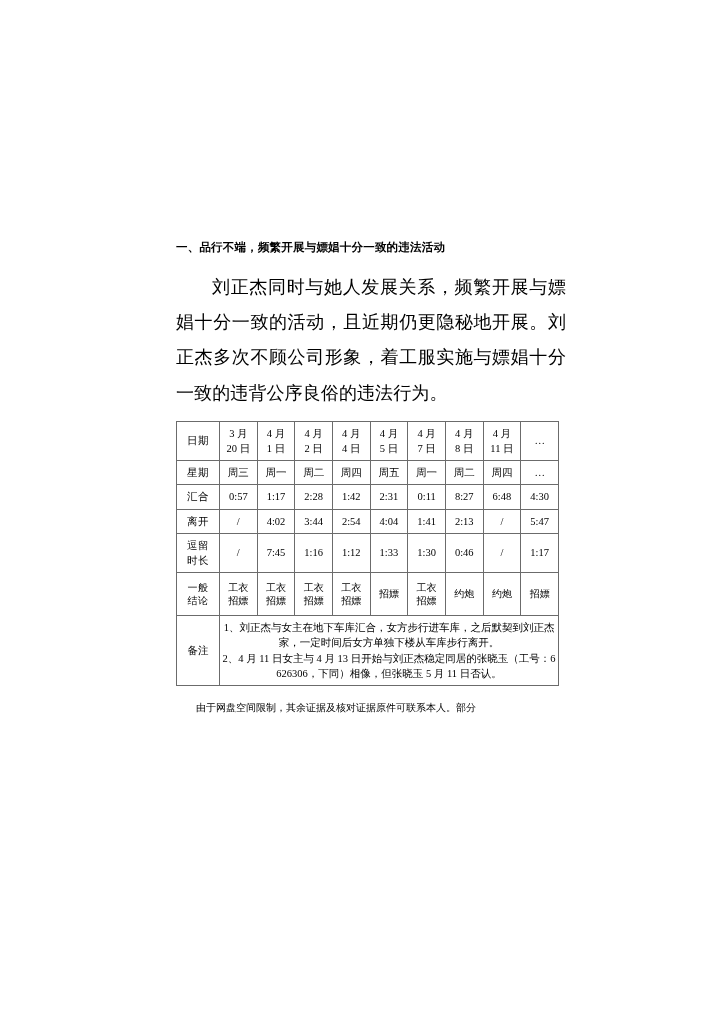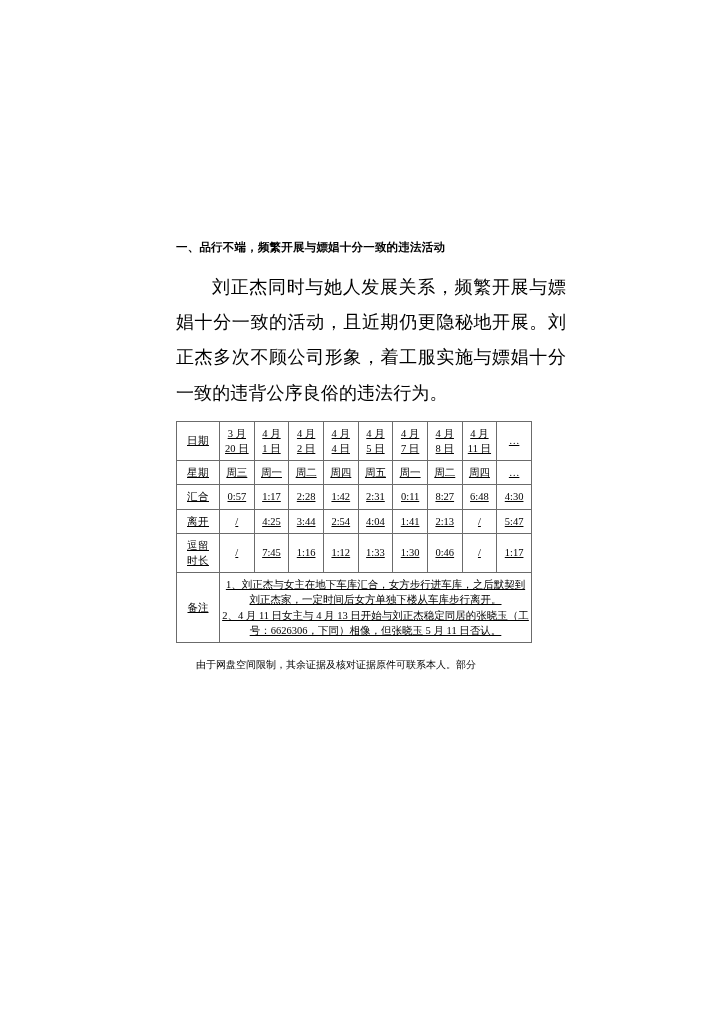--- a/index.html
+++ b/index.html
@@ -49,24 +49,23 @@
     margin-bottom: 10px;
   }
   .tbl-intro {
     font-size: 12.5px;
     line-height: 1.9;
     margin: 0 0 8px 0;
     text-indent: 2em;
   }
   table.rec {
     border-collapse: collapse;
-    width: 356px;
+    width: 383px;
     margin: 4px 0 0 0;
     table-layout: fixed;
-    text-decoration: underline;
   }
   table.rec td {
     border: 1px solid #6b6b6b;
     font-size: 10.5px;
     line-height: 1.45;
     text-align: center;
     vertical-align: middle;
     padding: 4px 1px;
     word-break: break-all;
   }
@@ -158,41 +157,53 @@
           <td>1:42</td>
           <td>2:31</td>
           <td>0:11</td>
           <td>8:27</td>
           <td>6:48</td>
           <td>4:30</td>
         </tr>
         <tr>
           <td class="rowhdr">离开</td>
           <td>/</td>
-          <td>4:25</td>
+          <td>4:02</td>
           <td>3:44</td>
           <td>2:54</td>
           <td>4:04</td>
           <td>1:41</td>
           <td>2:13</td>
           <td>/</td>
           <td>5:47</td>
         </tr>
         <tr>
           <td class="rowhdr">逗留<br>时长</td>
           <td>/</td>
           <td>7:45</td>
           <td>1:16</td>
           <td>1:12</td>
           <td>1:33</td>
           <td>1:30</td>
           <td>0:46</td>
           <td>/</td>
           <td>1:17</td>
         </tr>
+        <tr class="concl">
+          <td class="rowhdr">一般<br>结论</td>
+          <td>工衣<br>招嫖</td>
+          <td>工衣<br>招嫖</td>
+          <td>工衣<br>招嫖</td>
+          <td>工衣<br>招嫖</td>
+          <td>招嫖</td>
+          <td>工衣<br>招嫖</td>
+          <td>约炮</td>
+          <td>约炮</td>
+          <td>招嫖</td>
+        </tr>
         <tr>
           <td class="notes-label">备注</td>
           <td class="notes-body" colspan="9">
             <p>1、刘正杰与女主在地下车库汇合，女方步行进车库，之后默契到刘正杰家，一定时间后女方单独下楼从车库步行离开。</p>
             <p>2、4 月 11 日女主与 4 月 13 日开始与刘正杰稳定同居的张晓玉（工号：6626306，下同）相像，但张晓玉 5 月 11 日否认。</p>
           </td>
         </tr>
       </tbody>
     </table>
 

